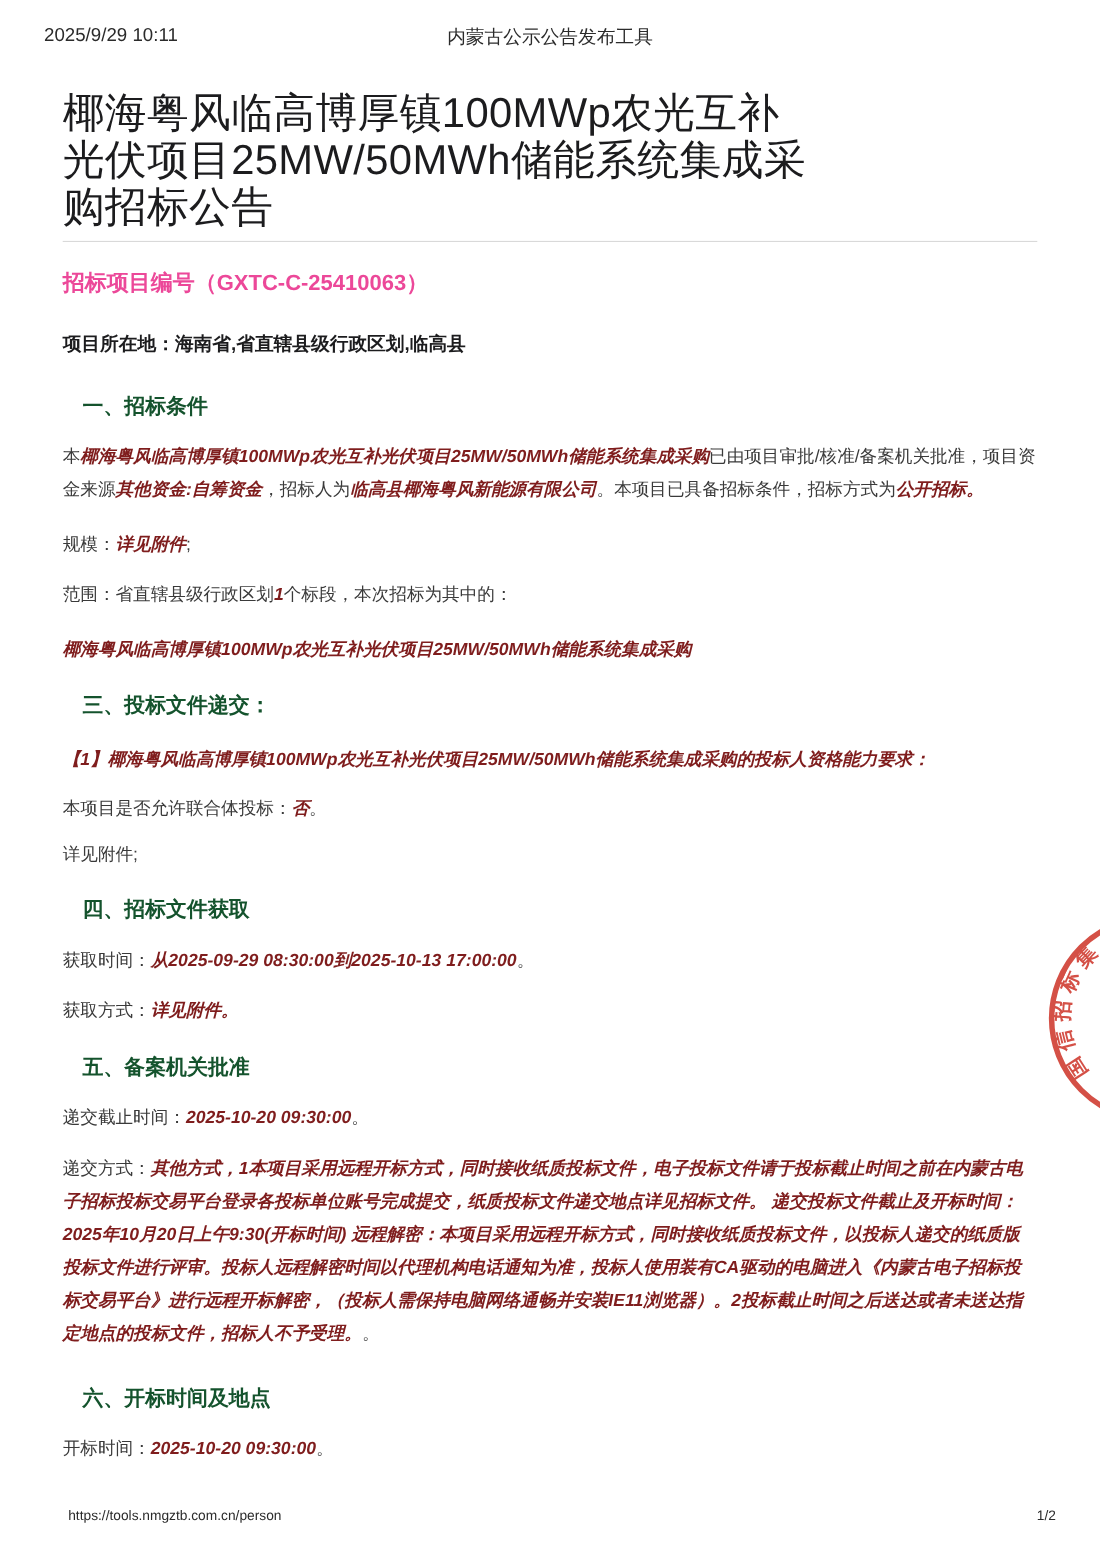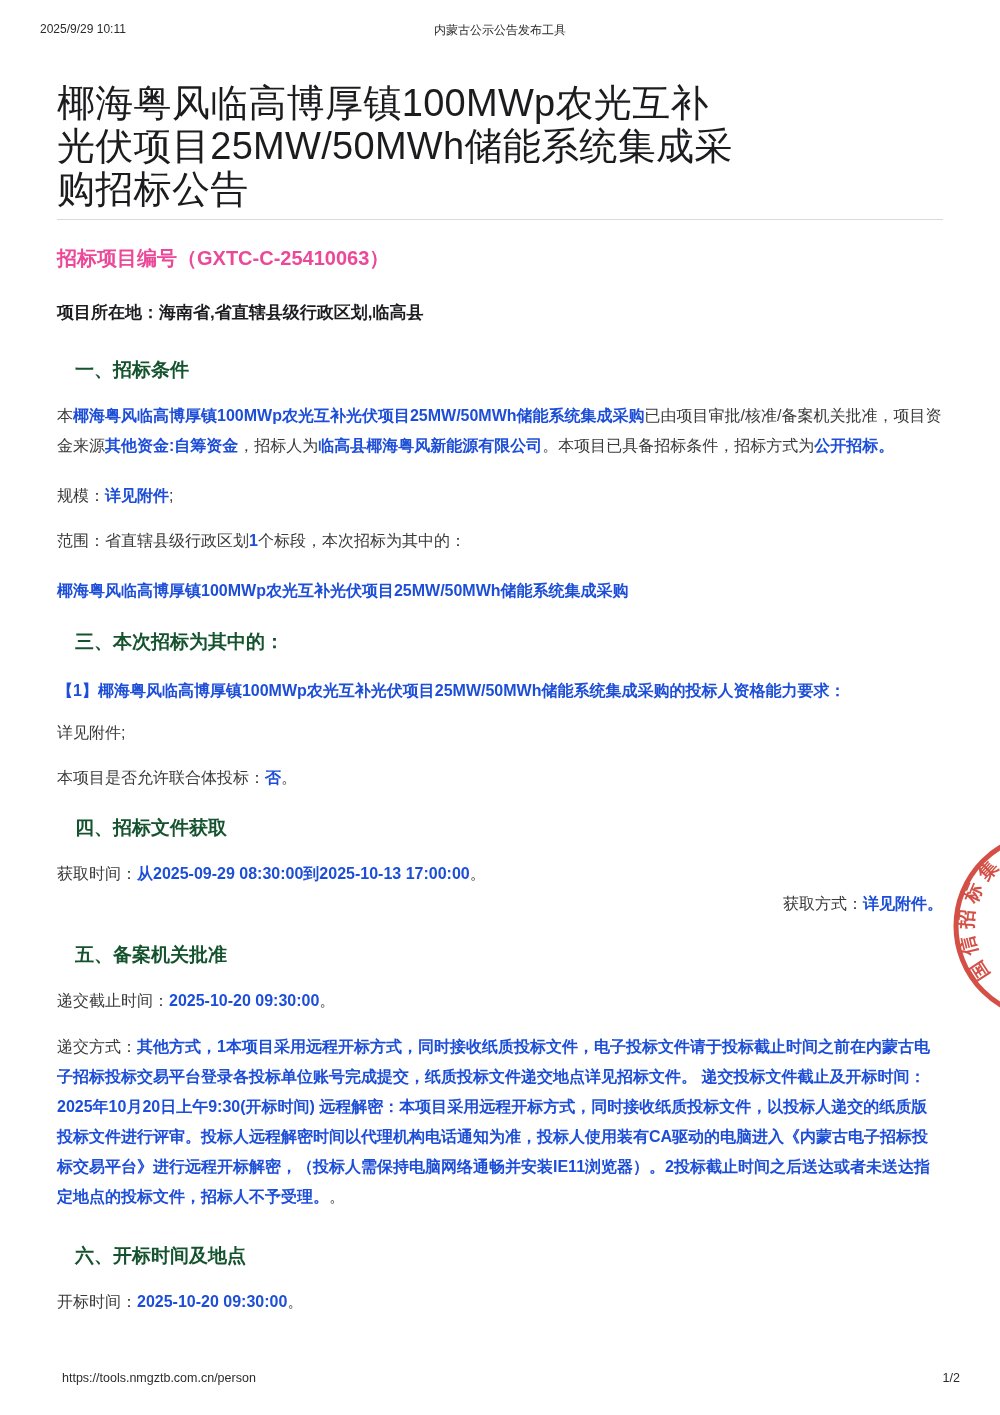--- a/index.html
+++ b/index.html
@@ -7,37 +7,37 @@
     position:relative;
     width:1000px;
     height:1415px;
     background:#ffffff;
     overflow:hidden;
     font-family:"Liberation Sans","DejaVu Sans",sans-serif;
     color:#333333;
   }
   
   .print-header{position:absolute;top:22px;left:40px;right:40px;height:16px;
-    font-size:12px;color:#2b2b2b;}
+    font-size:17px;color:#2b2b2b;}
   .ph-date{position:absolute;left:0;top:0;}
   .ph-title{position:absolute;left:0;right:0;top:0;text-align:center;}
   .print-footer{position:absolute;top:1371px;left:62px;right:40px;height:16px;
     font-size:12.5px;color:#2b2b2b;}
   .pf-url{position:absolute;left:0;top:0;}
   .pf-page{position:absolute;right:0;top:0;}
   
   .content{position:absolute;left:57px;width:886px;top:82px;}
   .doc-title{width:680px;font-size:38px;line-height:43px;font-weight:400;
     color:#1c1c1e;margin:0;letter-spacing:.3px;}
   .divider{border:none;border-top:1px solid #d9d9d9;margin:8px 0 0;}
   .proj-num{font-size:20px;line-height:28px;font-weight:700;color:#ec4899;margin:24px 0 0;}
   .location{font-size:17px;line-height:26px;font-weight:700;color:#1c1c1e;margin:28px 0 0;}
   .sec-h{font-size:19px;line-height:27px;font-weight:700;color:#14532d;margin:18px;}
   .para{font-size:16px;line-height:30px;margin:0;color:#3a3a3a;}
-  .para .b{font-weight:700;color:#1d4ed8;}
+  .para .b{font-weight:700;color:#7f1d1d;font-style:italic;}
   
   .stamp{position:absolute;left:948px;top:826px;width:200px;height:200px;opacity:.88;}
 </style>
 </head>
 <body>
 
 <div class="page">
 
   <div class="print-header">
     <span class="ph-date">2025/9/29 10:11</span>
@@ -53,28 +53,28 @@
 
     <p class="location">项目所在地：海南省,省直辖县级行政区划,临高县</p>
 
     <h3 class="sec-h" style="margin-top:30px;">一、招标条件</h3>
     <p class="para" style="margin-top:15px;"><span>本</span><span class="b">椰海粤风临高博厚镇100MWp农光互补光伏项目25MW/50MWh储能系统集成采购</span><span>已由项目审批/核准/备案机关批准，项目资金来源</span><span class="b">其他资金:自筹资金</span><span>，招标人为</span><span class="b">临高县椰海粤风新能源有限公司</span><span>。本项目已具备招标条件，招标方式为</span><span class="b">公开招标。</span></p>
 
     <p class="para" style="margin-top:20px;"><span>规模：</span><span class="b">详见附件</span><span>;</span></p>
     <p class="para" style="margin-top:15px;"><span>范围：省直辖县级行政区划</span><span class="b">1</span><span>个标段，本次招标为其中的：</span></p>
     <p class="para" style="margin-top:20px;"><span class="b">椰海粤风临高博厚镇100MWp农光互补光伏项目25MW/50MWh储能系统集成采购</span></p>
 
-    <h3 class="sec-h" style="margin-top:22px;">三、本次招标为其中的：</h3>
+    <h3 class="sec-h" style="margin-top:22px;">三、投标文件递交：</h3>
     <p class="para" style="margin-top:21px;"><span class="b">【1】椰海粤风临高博厚镇100MWp农光互补光伏项目25MW/50MWh储能系统集成采购的投标人资格能力要求：</span></p>
+    <p class="para" style="margin-top:15px;"><span>本项目是否允许联合体投标：</span><span class="b">否</span><span>。</span></p>
     <p class="para" style="margin-top:12px;"><span>详见附件;</span></p>
-    <p class="para" style="margin-top:15px;"><span>本项目是否允许联合体投标：</span><span class="b">否</span><span>。</span></p>
 
     <h3 class="sec-h" style="margin-top:21px;">四、招标文件获取</h3>
     <p class="para" style="margin-top:17px;"><span>获取时间：</span><span class="b">从2025-09-29 08:30:00到2025-10-13 17:00:00</span><span>。</span></p>
-    <p class="para" style="text-align:right;"><span>获取方式：</span><span class="b">详见附件。</span></p>
+    <p class="para" style="margin-top:16px;"><span>获取方式：</span><span class="b">详见附件。</span></p>
 
     <h3 class="sec-h" style="margin-top:22px;">五、备案机关批准</h3>
     <p class="para" style="margin-top:15px;"><span>递交截止时间：</span><span class="b">2025-10-20 09:30:00</span><span>。</span></p>
     <p class="para" style="margin-top:16px;"><span>递交方式：</span><span class="b">其他方式，1本项目采用远程开标方式，同时接收纸质投标文件，电子投标文件请于投标截止时间之前在内蒙古电子招标投标交易平台登录各投标单位账号完成提交，纸质投标文件递交地点详见招标文件。 递交投标文件截止及开标时间：2025年10月20日上午9:30(开标时间) 远程解密：本项目采用远程开标方式，同时接收纸质投标文件，以投标人递交的纸质版投标文件进行评审。投标人远程解密时间以代理机构电话通知为准，投标人使用装有CA驱动的电脑进入《内蒙古电子招标投标交易平台》进行远程开标解密，（投标人需保持电脑网络通畅并安装IE11浏览器）。2投标截止时间之后送达或者未送达指定地点的投标文件，招标人不予受理。</span><span>。</span></p>
 
     <h3 class="sec-h" style="margin-top:30px;">六、开标时间及地点</h3>
     <p class="para" style="margin-top:18px;"><span>开标时间：</span><span class="b">2025-10-20 09:30:00</span><span>。</span></p>
 
   </div>
 

